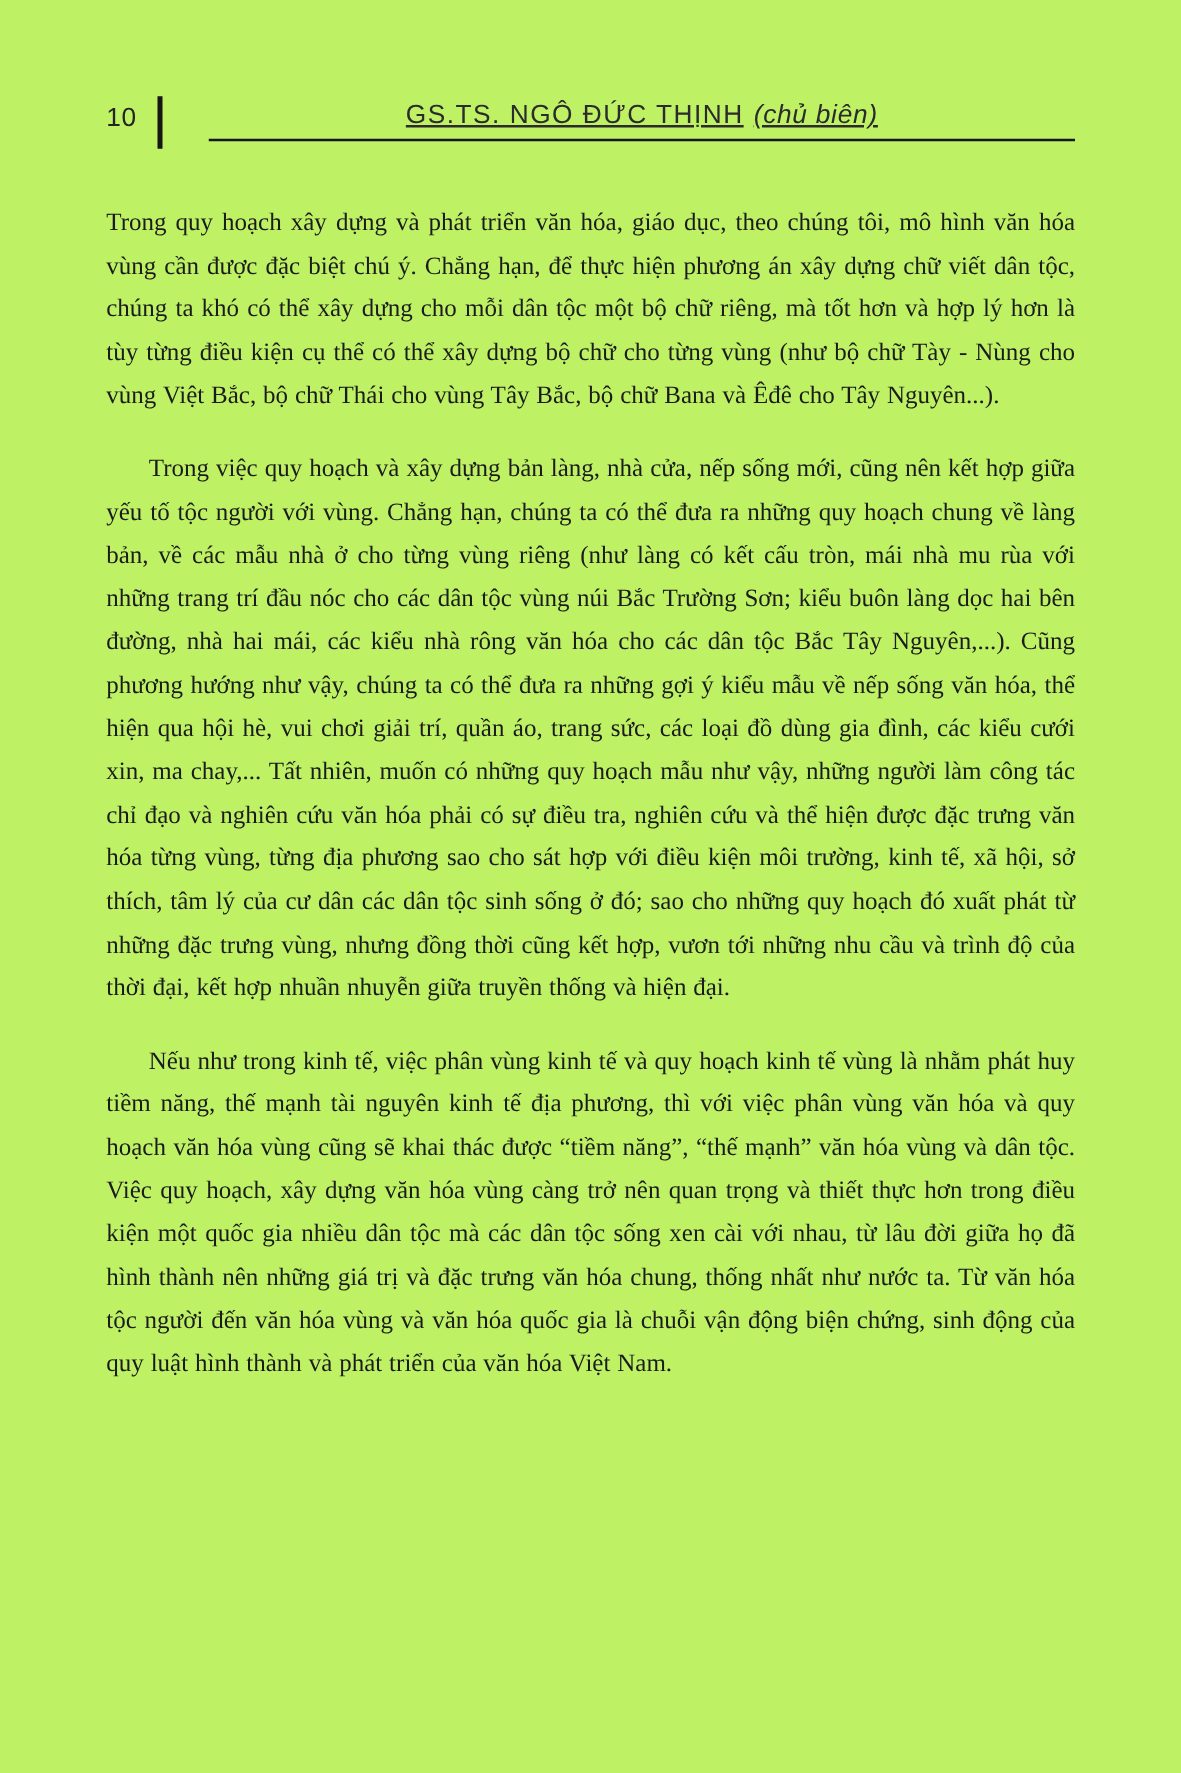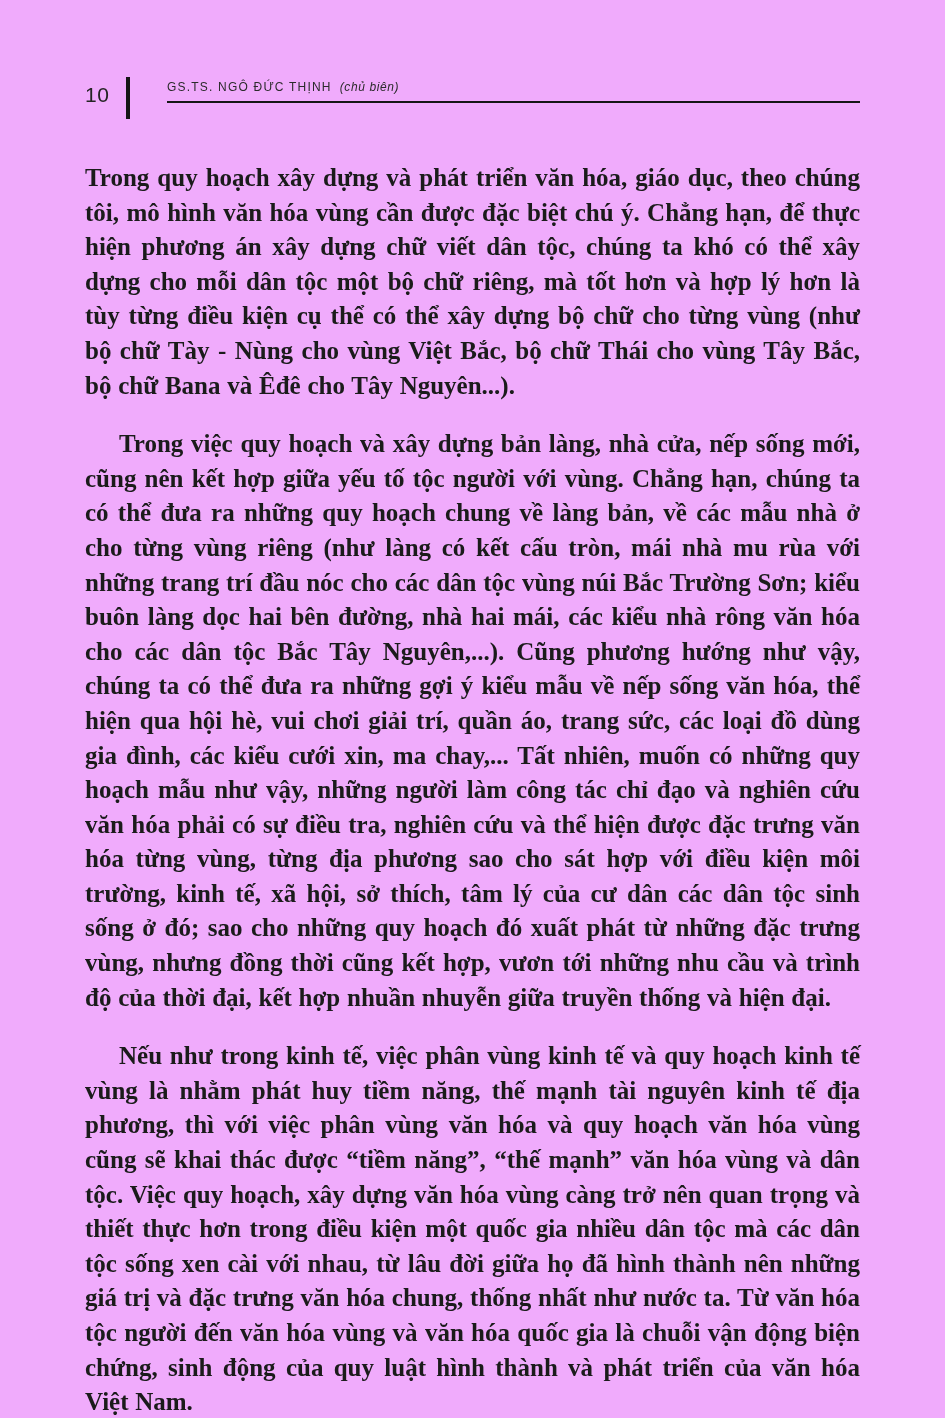--- a/index.html
+++ b/index.html
@@ -8,21 +8,21 @@
     width: 945px;
     height: 1418px;
     background: #f2f2f0;
     font-family: "Liberation Serif", serif;
   }
 
   .page {
     position: relative;
     width: 945px;
     height: 1418px;
-    background: #f0abfc;
+    background: #bef264;
     padding: 0 85px;
     overflow: hidden;
   }
 
   
   .page-header {
     display: flex;
     align-items: flex-start;
     padding-top: 80px;
   }
@@ -41,52 +41,52 @@
     height: 42px;
     background: #151515;
     margin-top: -3px;
     margin-right: 37px;
     flex: 0 0 auto;
   }
 
   .header-right { flex: 1; }
 
   .running-head {
-    text-align: left;
+    text-align: center;
     font-family: "Liberation Sans", sans-serif;
-    font-size: 12px;
+    font-size: 21px;
     letter-spacing: 1.2px;
     color: #2b2b2b;
     padding-bottom: 7px;
     white-space: nowrap;
+    text-decoration: underline;
   }
 
   .running-head .suffix {
     font-style: italic;
     margin-left: 8px;
     letter-spacing: 0.6px;
   }
 
   .header-rule {
     border-top: 2px solid #161616;
     width: 100%;
   }
 
   
   main {
     margin-top: 42px;
   }
 
   p.body-par {
-    font-size: 25px;
+    font-size: 20px;
     line-height: 34.6px;
     text-align: justify;
     color: #1b1b1b;
     word-spacing: 0.5px;
-    font-weight: bold;
   }
 
   p.body-par + p.body-par {
     margin-top: 24px;
   }
 
   p.indented {
     text-indent: 34px;
   }
 </style>

